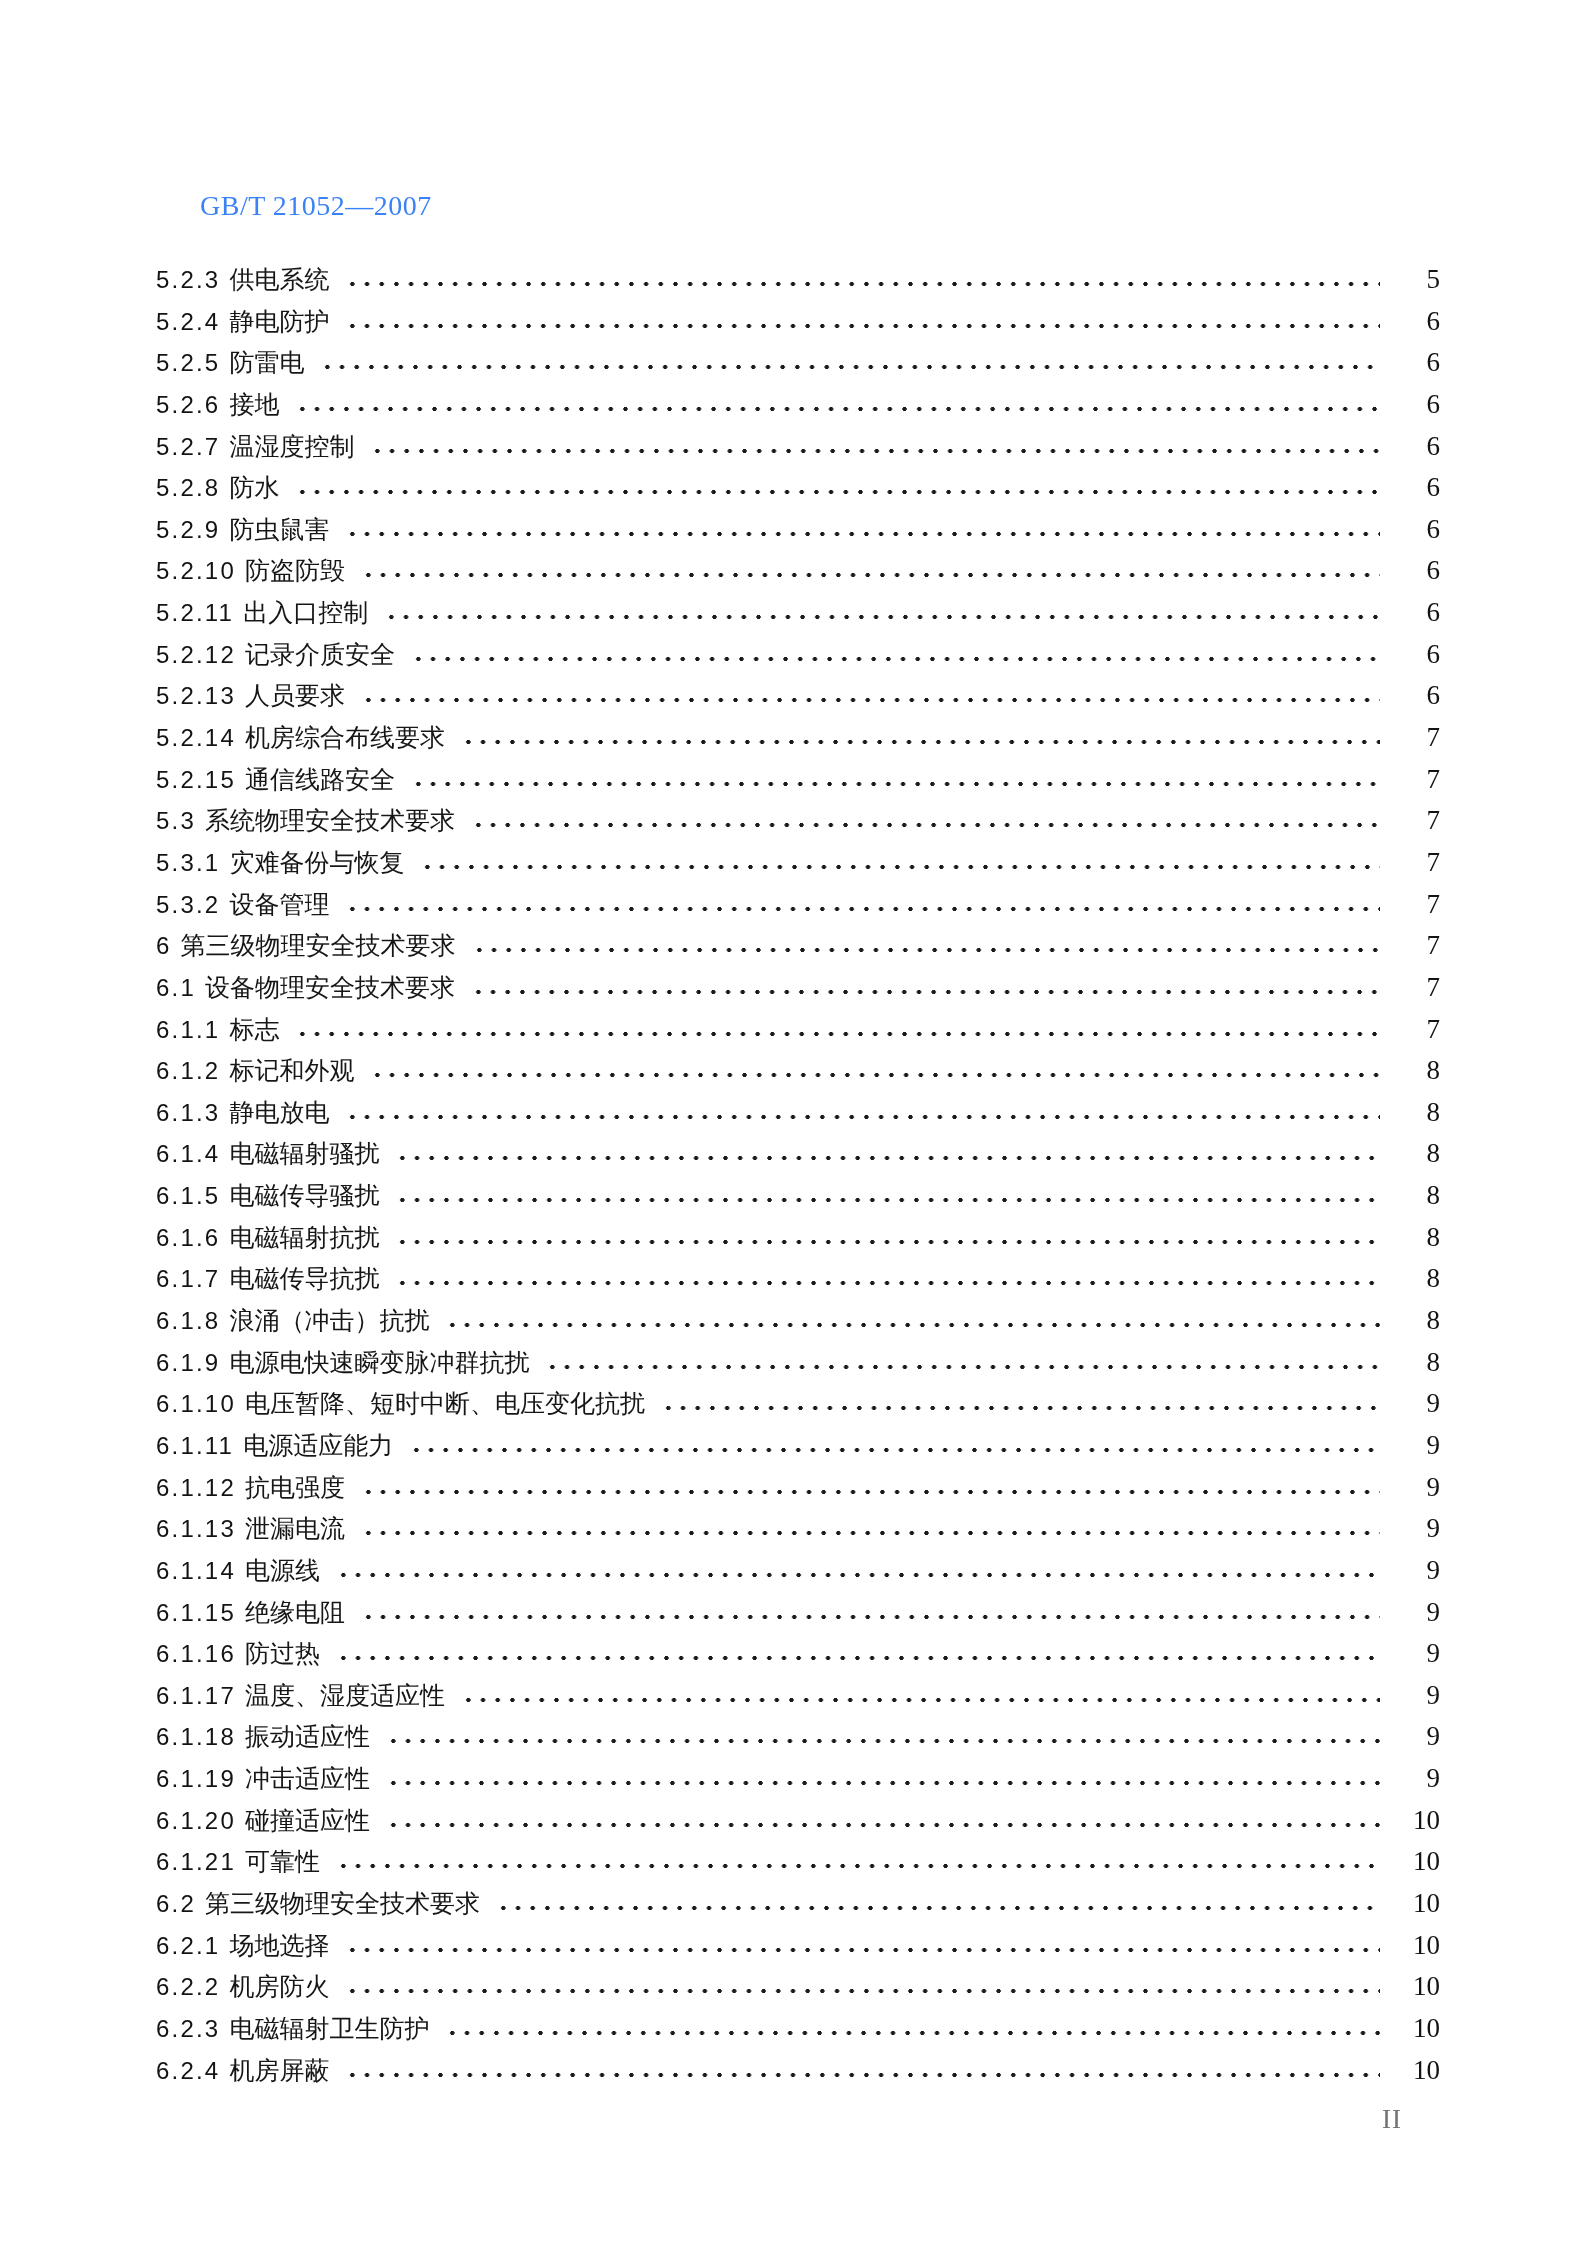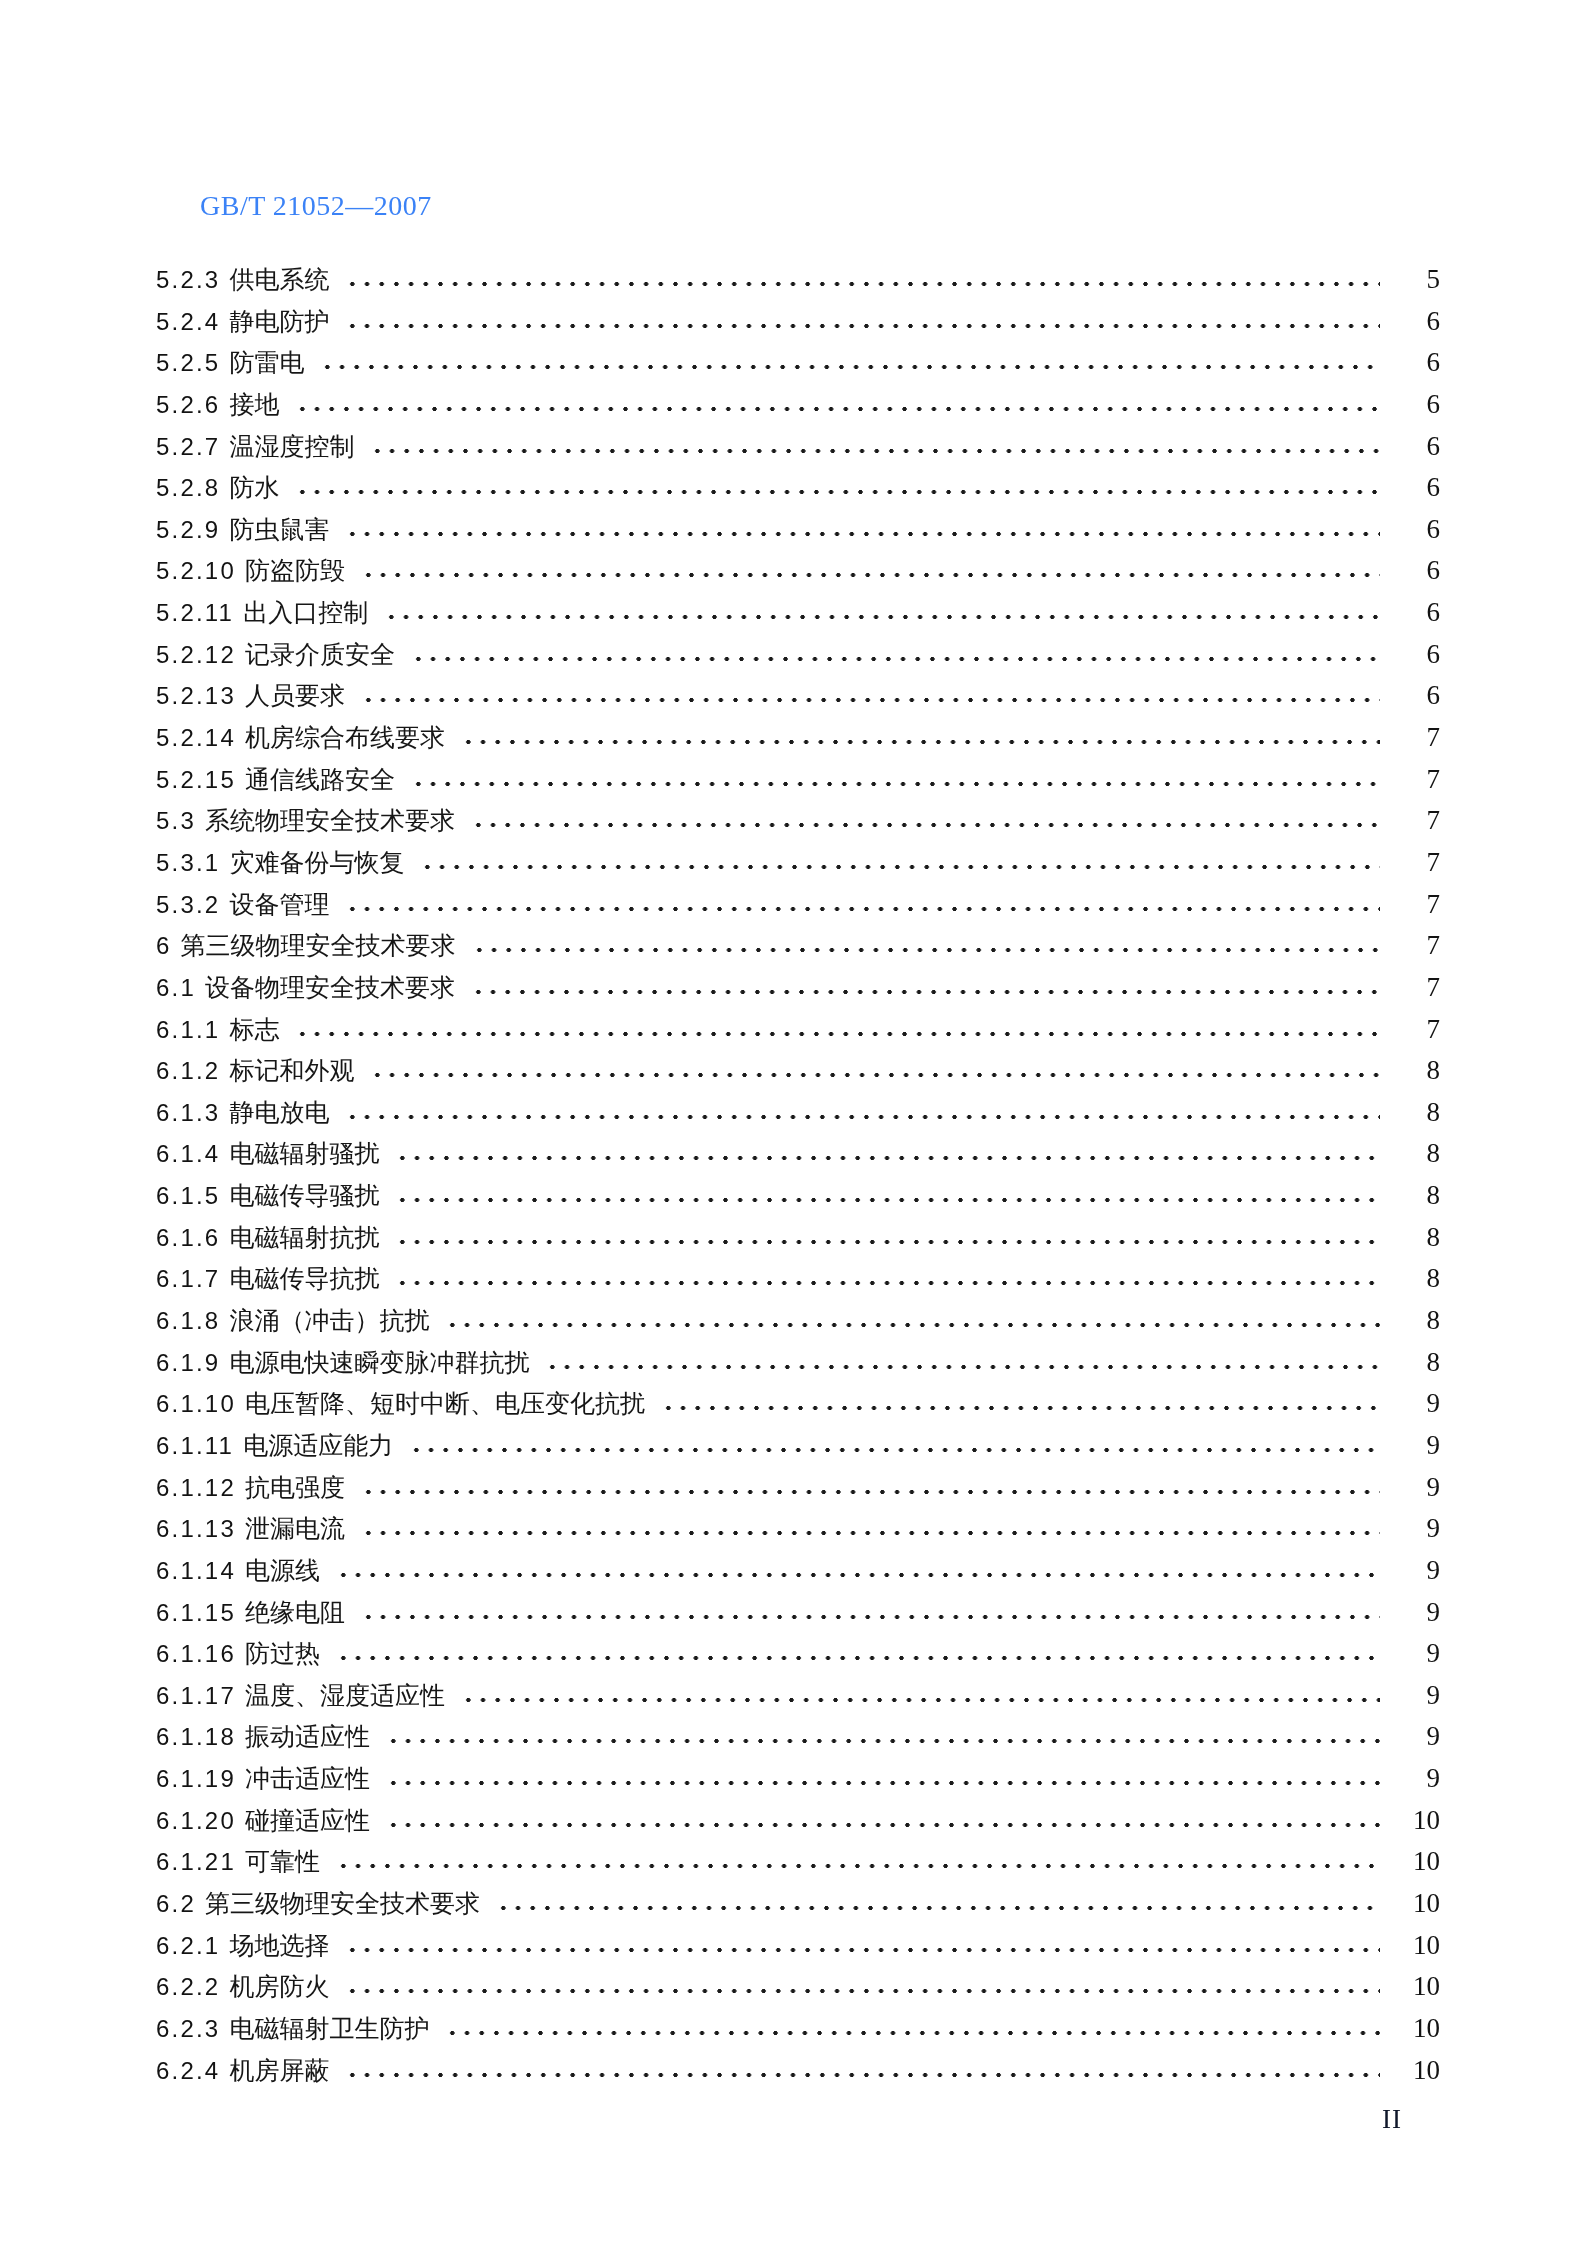--- a/index.html
+++ b/index.html
@@ -66,21 +66,21 @@
     font-family: "Liberation Serif", serif;
     color: #131313;
     white-space: nowrap;
   }
   .doc-footer {
     position: absolute;
     left: 1382px;
     top: 2104px;
     font-size: 27px;
     letter-spacing: 1px;
-    color: #0f172a;
+    color: #737373;
     font-family: Liberation Serif, serif;
   }
 </style>
 </head>
 <body>
 
 <div class="page">
   <div class="doc-header">GB/T 21052—2007</div>
 
   <div class="toc" id="toc-list">

